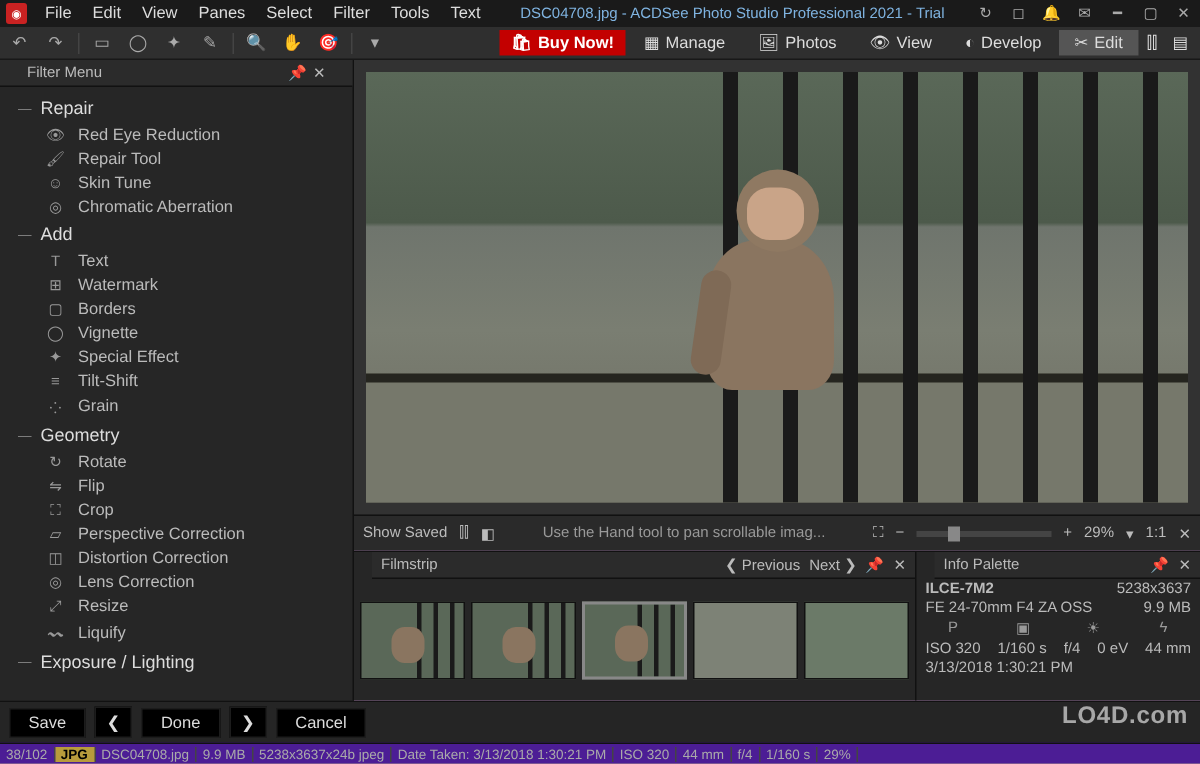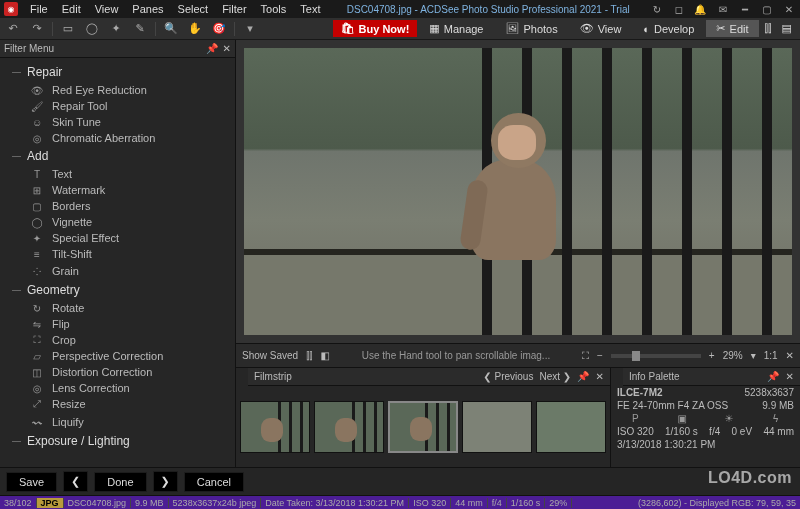--- a/index.html
+++ b/index.html
@@ -22,21 +22,21 @@
 .buynow { background: #c30000; color: #fff; padding: 2px 8px; font-weight: bold; display:flex; align-items:center; gap:4px; }
 .modebtn { padding: 2px 10px; color: #ddd; display:flex; align-items:center; gap:4px; }
 .modebtn.active { background: #555555; }
 .modebtn .mi { font-size: 11px; }
 
 
 .main { display: flex; height: calc(509px - 18px - 22px - 28px - 14px); }
 
 
 .leftpanel { width: 245px; background: #262626; display: flex; flex-direction: column; border-right: 1px solid #111; }
-.leftpanel .hdr { height: 18px; background: #2b2b2b; display: flex; align-items: center; padding: 0 4px; font-size: 10px; color: #bbb; border-bottom:1px solid #111;justify-content:flex-end; }
+.leftpanel .hdr { height: 18px; background: #2b2b2b; display: flex; align-items: center; padding: 0 18px; font-size: 10px; color: #bbb; border-bottom:1px solid #111;justify-content:flex-end; }
 .leftpanel .hdr .pin { margin-left: auto; display:flex; gap:4px; }
 .leftpanel .tree { overflow: hidden; padding: 4px 0; flex:1; }
 .group-hdr { display: flex; align-items: center; gap: 6px; padding: 3px 12px; color: #ddd; font-size: 12px; }
 .group-hdr .caret { color: #888; font-size: 9px; }
 .sub { display: flex; align-items: center; gap: 8px; padding: 2px 8px 2px 30px; color: #bbb; font-size: 11px; }
 .sub .ic { width: 14px; text-align: center; color: #999; font-size: 10px; }
 
 
 .rightarea { flex: 1; display: flex; flex-direction: column; background: #f0abfc; }
 .viewer { flex: 1; background: #323232; position: relative; overflow: hidden; }
@@ -401,16 +401,15 @@
   <span class="jpgbadge">JPG</span>
   <span>DSC04708.jpg</span>
   <span>9.9 MB</span>
   <span>5238x3637x24b jpeg</span>
   <span>Date Taken: 3/13/2018 1:30:21 PM</span>
   <span>ISO 320</span>
   <span>44 mm</span>
   <span>f/4</span>
   <span>1/160 s</span>
   <span>29%</span>
-  <span class="r">(3286,602) - Displayed RGB: 79, 59, 35</span>
 </div>
 
 <div class="watermark">LO4D.com</div>
 
 </body></html>

